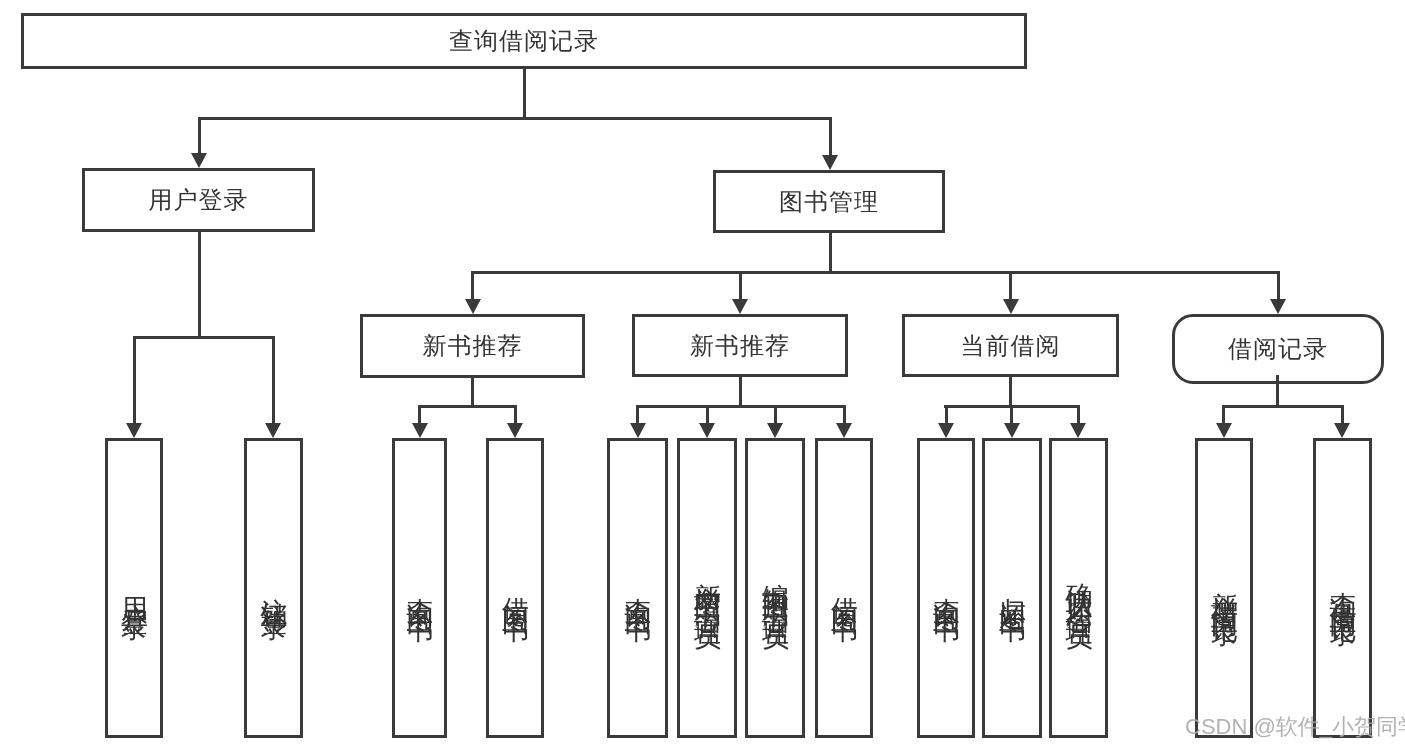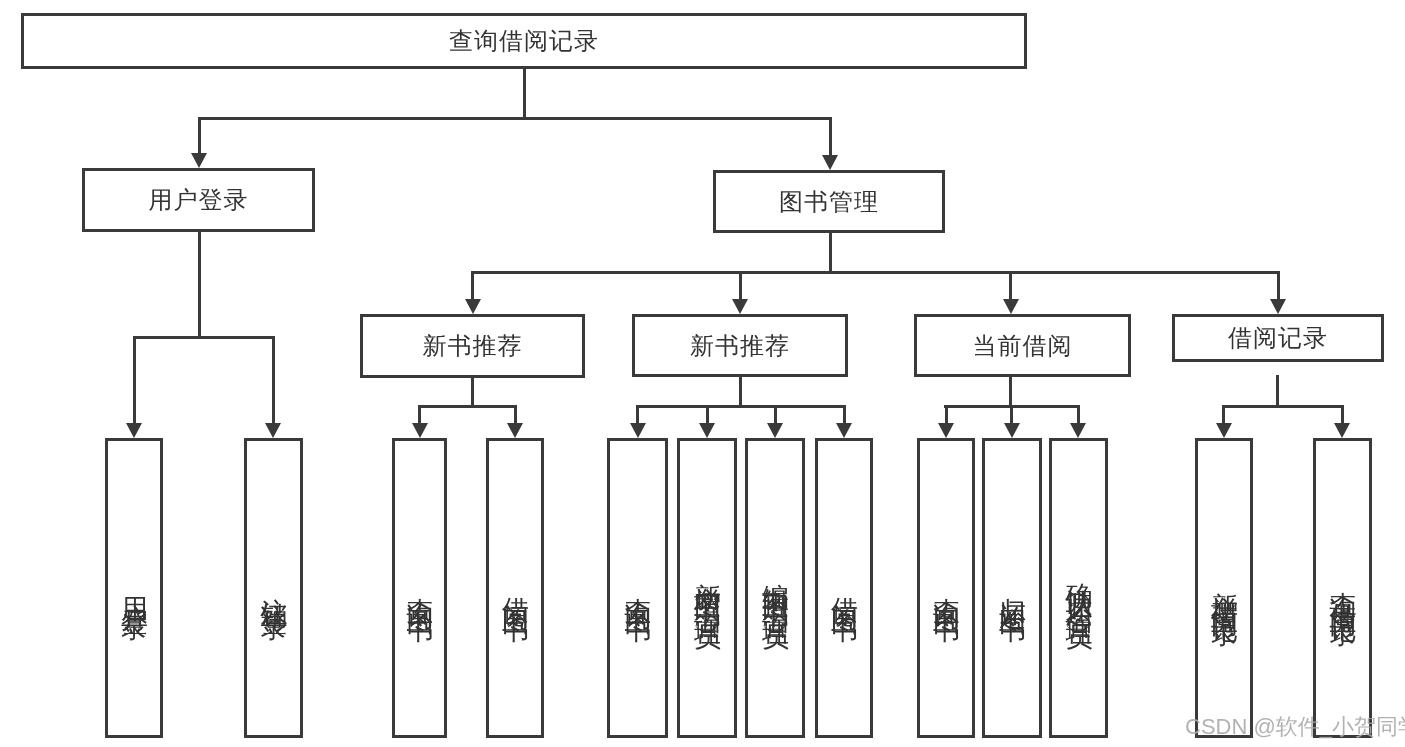--- a/index.html
+++ b/index.html
@@ -76,24 +76,24 @@
   <div class="ar" style="left:1003px;top:299px;"></div>
   <div class="v" style="left:1277px;top:271px;height:30px;"></div>
   <div class="ar" style="left:1270px;top:299px;"></div>
 
   <div class="box hbox" style="left:360px;top:314px;width:225px;height:64px;">
     <span>新书推荐</span>
   </div>
   <div class="box hbox" style="left:632px;top:314px;width:216px;height:63px;">
     <span>新书推荐</span>
   </div>
-  <div class="box hbox" style="left:902px;top:314px;width:217px;height:63px;margin-left:12px;">
+  <div class="box hbox" style="left:902px;top:314px;width:217px;height:63px;">
     <span>当前借阅</span>
   </div>
-  <div class="box hbox" style="left:1172px;top:314px;width:212px;height:48px;">
+  <div class="box hbox" style="left:1172px;top:314px;width:212px;height:70px;border-radius:21px;">
     <span>借阅记录</span>
   </div>
 
   <div class="v" style="left:471px;top:375px;height:32px;"></div>
   <div class="h" style="left:418px;top:405px;width:99px;"></div>
   <div class="v" style="left:418px;top:405px;height:19px;"></div>
   <div class="ar" style="left:412px;top:423px;"></div>
   <div class="v" style="left:514px;top:405px;height:19px;"></div>
   <div class="ar" style="left:507px;top:423px;"></div>
 

